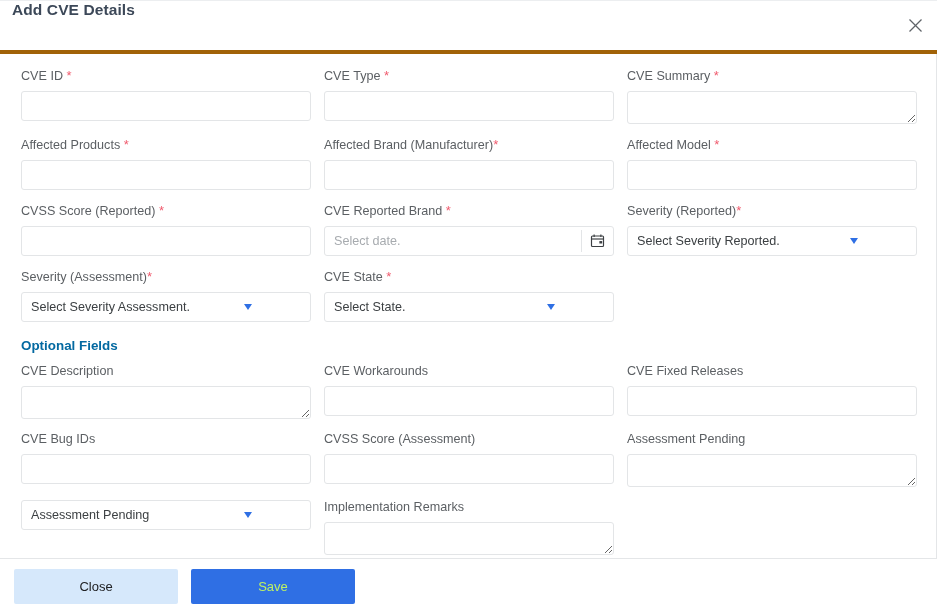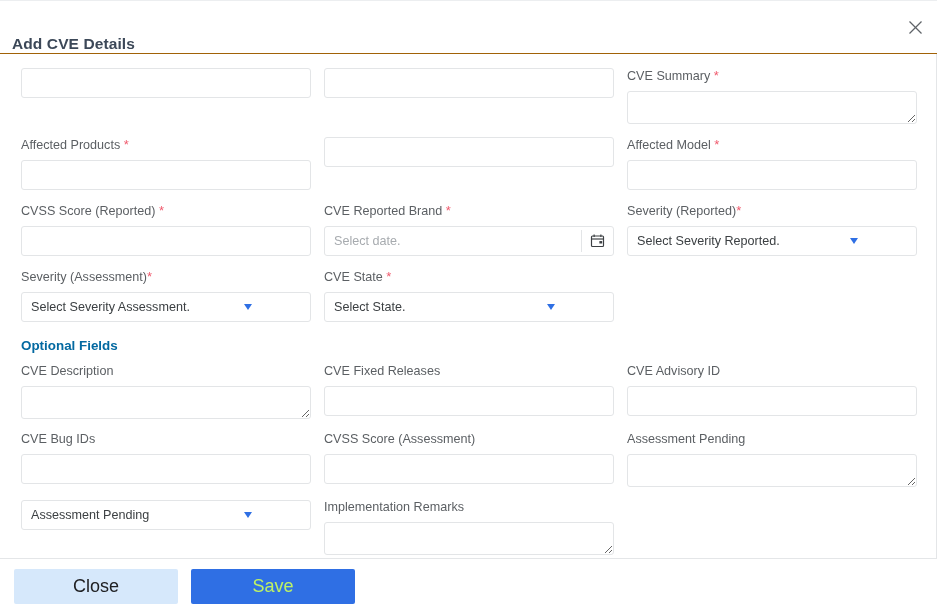--- a/index.html
+++ b/index.html
@@ -19,23 +19,23 @@
     border-top: 1px solid #eceef0;
     display: flex;
     flex-direction: column;
   }
 
   
   .dialog-header {
     position: relative;
     height: 53px;
     flex: 0 0 53px;
-    border-bottom: 1px solid #a16207;
+    border-bottom: 4px solid #a16207;
     display: flex;
-    align-items: flex-end;
+    align-items: flex-start;
   }
   .dialog-title {
     margin-left: 12px;
     font-size: 15.5px;
     font-weight: bold;
     color: #3c4858;
     letter-spacing: .1px;
   }
   .close-icon {
     position: absolute;
@@ -172,21 +172,21 @@
     padding: 10px 0 0 14px;
     display: flex;
     align-items: flex-start;
     gap: 13px;
   }
   .btn {
     height: 35px;
     border: none;
     border-radius: 2px;
     font-family: "Liberation Sans", sans-serif;
-    font-size: 18px;
+    font-size: 13px;
     cursor: pointer;
     padding: 0;
   }
   .btn-close { width: 164px; background: #d6e8fb; color: #202124; }
   .btn-save  { width: 164px; background: #2f6fe4; color: #bef264; }
 </style>
 </head>
 <body>
 
 <div class="dialog">
@@ -198,38 +198,41 @@
         <line x1="1.5" y1="1.5" x2="13.5" y2="13.5"></line>
         <line x1="13.5" y1="1.5" x2="1.5" y2="13.5"></line>
       </svg>
     </div>
   </div>
 
   <div class="dialog-body">
     <div class="form-grid">
 
       <div class="field">
-        <input class="txt" type="text" value="" style="">
-      </div>
-
-      <div class="field">
+        <label class="field-label"><span>CVE ID</span> <span class="req">*</span></label>
+        <input class="txt" type="text" value="" style="">
+      </div>
+
+      <div class="field">
+        <label class="field-label"><span>CVE Type</span> <span class="req">*</span></label>
         <input class="txt" type="text" value="" style="">
       </div>
 
       <div class="field">
         <label class="field-label"><span>CVE Summary</span> <span class="req">*</span></label>
         <textarea class="area" style=""></textarea>
       </div>
 
       <div class="field">
         <label class="field-label"><span>Affected Products</span> <span class="req">*</span></label>
         <input class="txt" type="text" value="" style="">
       </div>
 
       <div class="field">
+        <label class="field-label"><span>Affected Brand (Manufacturer)</span><span class="req">*</span></label>
         <input class="txt" type="text" value="" style="">
       </div>
 
       <div class="field">
         <label class="field-label"><span>Affected Model</span> <span class="req">*</span></label>
         <input class="txt" type="text" value="" style="">
       </div>
 
       <div class="field">
         <label class="field-label"><span>CVSS Score (Reported)</span> <span class="req">*</span></label>
@@ -279,30 +282,30 @@
 
       <div class="field"></div>
 
       <div class="section-head">Optional Fields</div>
 
       <div class="field">
         <label class="field-label">CVE Description</label>
         <textarea class="area" style=""></textarea>
       </div>
 
+      <div class="field">
+        <label class="field-label">CVE Workarounds</label>
+        <input class="txt" type="text" value="" style="">
+      </div>
 
       <div class="field">
         <label class="field-label">CVE Fixed Releases</label>
         <input class="txt" type="text" value="" style="">
       </div>
 
-      <div class="field">
-        <label class="field-label">CVE Advisory ID</label>
-        <input class="txt" type="text" value="" style="">
-      </div>
 
       <div class="field">
         <label class="field-label">CVE Bug IDs</label>
         <input class="txt" type="text" value="" style="">
       </div>
 
       <div class="field">
         <label class="field-label">CVSS Score (Assessment)</label>
         <input class="txt" type="text" value="" style="">
       </div>

